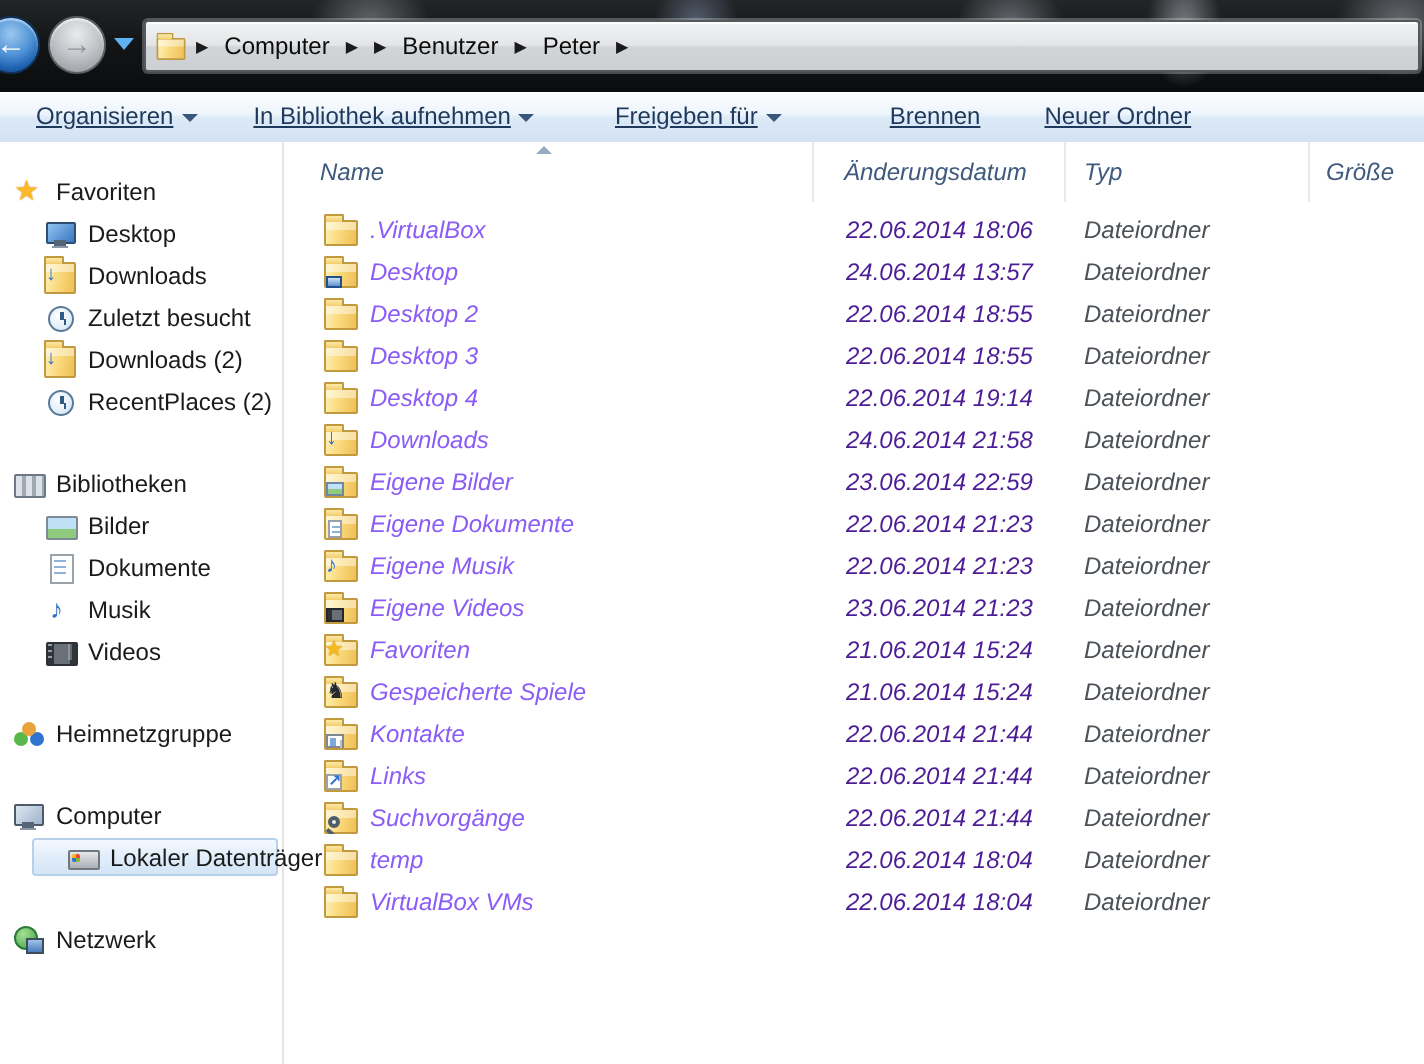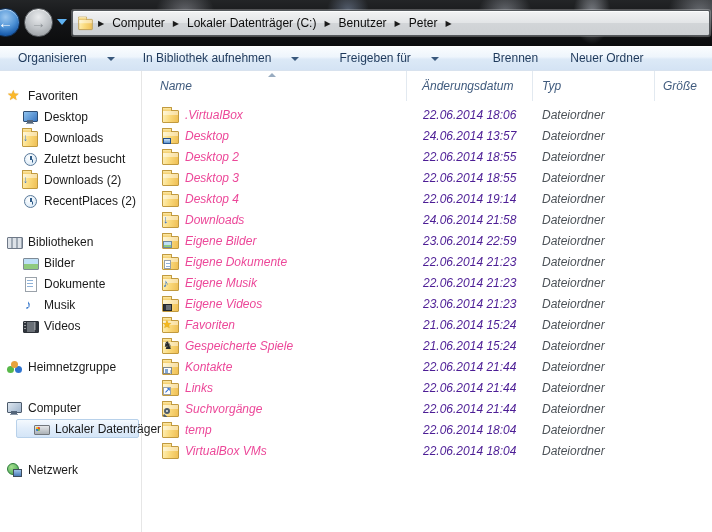--- a/index.html
+++ b/index.html
@@ -47,21 +47,21 @@
     background:linear-gradient(#fce9a6,#f3cd6d); border:1px solid #c19a3f; border-bottom:none;
     border-radius:1px 1px 0 0; }
   .folder::after{ content:""; position:absolute; left:0; top:0; width:100%; height:4px;
     background:rgba(255,255,255,.45); }
 
   
   .toolbar{ position:absolute; left:0; top:46px; width:712px; height:25px;
     background:linear-gradient(#fbfdfe 0%, #eef5fc 45%, #dce9f7 55%, #d4e3f4 100%);
     border-bottom:1px solid #d8e2ee; box-shadow:inset 0 1px 0 #fff;
     display:flex; align-items:center; padding-left:8px; }
-  .tb-item{ display:flex; align-items:center; gap:20px; padding:3px 10px; color:#1e395b; cursor:default; white-space:nowrap; }
+  .tb-item{ display:flex; align-items:center; gap:4px; padding:3px 10px; color:#1e395b; cursor:default; white-space:nowrap;text-decoration:underline; }
   .tb-item.gap1{ margin-left:8px; } .tb-item.gap2{ margin-left:20px; } .tb-item.gap3{ margin-left:34px; } .tb-item.gap4{ margin-left:12px; }
   .tb-caret{ width:0; height:0; border-left:4px solid transparent; border-right:4px solid transparent; border-top:4px solid #39587c; margin-top:1px; }
 
   
   .sidebar{ position:absolute; left:0; top:71px; width:142px; bottom:0; background:#fff;
     border-right:1px solid #e6e6e6; padding-top:14px; color:#1a1a1a; }
   .sb-row{ position:relative; display:flex; align-items:center; gap:6px; height:21px; padding-left:6px; white-space:nowrap; cursor:default; }
   .sb-row.lvl1{ padding-left:22px; } .sb-row.lvl2{ padding-left:33px; }
   .sb-row.sect-gap{ margin-top:20px; }
   .sb-row.selected::before{ content:""; position:absolute; left:16px; right:2px; top:1px; bottom:1px;
@@ -108,21 +108,21 @@
   .content{ position:absolute; left:142px; top:71px; right:0; bottom:0; background:#fff;font-style:italic; }
   .hdr{ display:flex; height:30px; color:#3f5a7d; }
   .hdr-cell{ position:relative; display:flex; align-items:center; border-right:1px solid #e2e9f0; cursor:default; }
   .hdr-cell:last-child{ border-right:none; }
   .c-name{ width:265px; padding-left:18px; } .c-date{ width:126px; padding-left:15px; }
   .c-type{ width:122px; padding-left:9px;align-items:center; } .c-size{ width:57px; padding-left:8px; }
   .sort-arrow{ position:absolute; left:126px; top:2px; width:0; height:0;
     border-left:4px solid transparent; border-right:4px solid transparent; border-bottom:4px solid #98abc0; }
   .rows{ position:absolute; left:0; top:33px; right:0; bottom:0; }
   .row{ display:flex; height:21px; align-items:center; cursor:default; }
-  .cell-name{ width:265px; display:flex; align-items:center; gap:6px; padding-left:20px; color:#ec4899; white-space:nowrap; overflow:hidden; }
+  .cell-name{ width:265px; display:flex; align-items:center; gap:6px; padding-left:20px; color:#8b5cf6; white-space:nowrap; overflow:hidden; }
   .cell-date{ width:126px; padding-left:16px; color:#4c1d95; white-space:nowrap; }
   .cell-type{ width:122px; padding-left:9px; color:#4c5258; white-space:nowrap; }
   .cell-size{ width:57px; }
 
   
   .fi{ position:relative; }
   .ov{ position:absolute; z-index:2; }
   .ov-monitor{ left:0px; bottom:-1px; width:8px; height:6px; border:1px solid #234f8c; background:linear-gradient(#cfe3f7,#5b93cf); }
   .ov-down::before{ content:"↓"; position:absolute; left:0px; bottom:-9px; font-size:11px; font-weight:bold; color:#2b6cd4; }
   .ov-picture{ left:0; bottom:0; width:9px; height:7px; border:1px solid #6f87a0; background:linear-gradient(#bfe0f7 0 55%, #8fca7e 55%); }
@@ -153,21 +153,20 @@
     <div class="nav-btn nav-fwd">
       <span>→</span>
     </div>
     <div class="nav-caret"></div>
     <div class="address-bar">
       <span class="folder" style="transform:scale(.85); margin-top:2px;"></span>
       <div class="crumbs">
           <span class="crumb-sep">▶</span>
           <span class="crumb">Computer</span>
           <span class="crumb-sep">▶</span>
-          <span class="crumb">Lokaler Datenträger (C:)</span>
           <span class="crumb-sep">▶</span>
           <span class="crumb">Benutzer</span>
           <span class="crumb-sep">▶</span>
           <span class="crumb">Peter</span>
           <span class="crumb-sep">▶</span>
         </div>
     </div>
   </div>
 
   <div class="toolbar">

